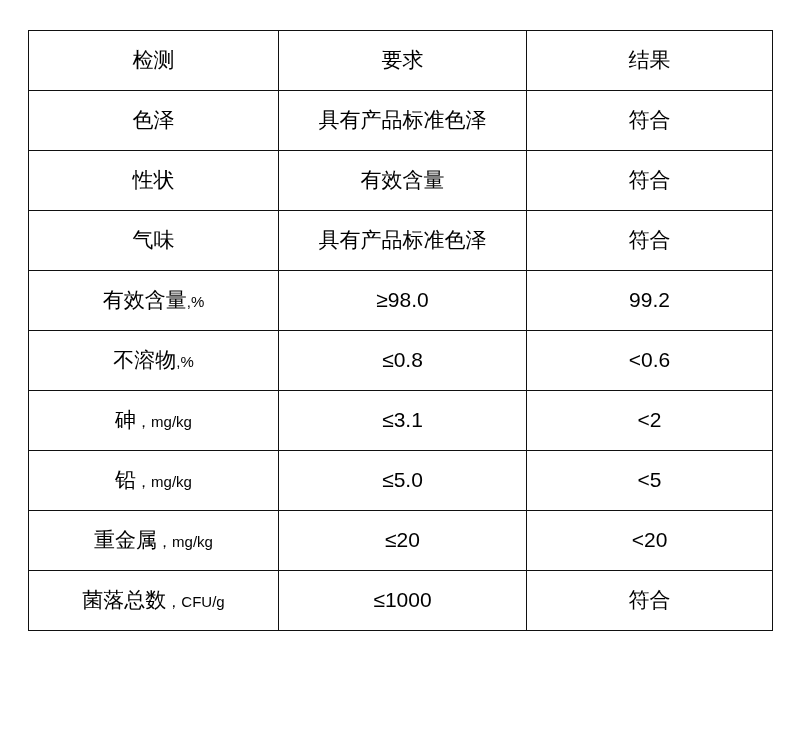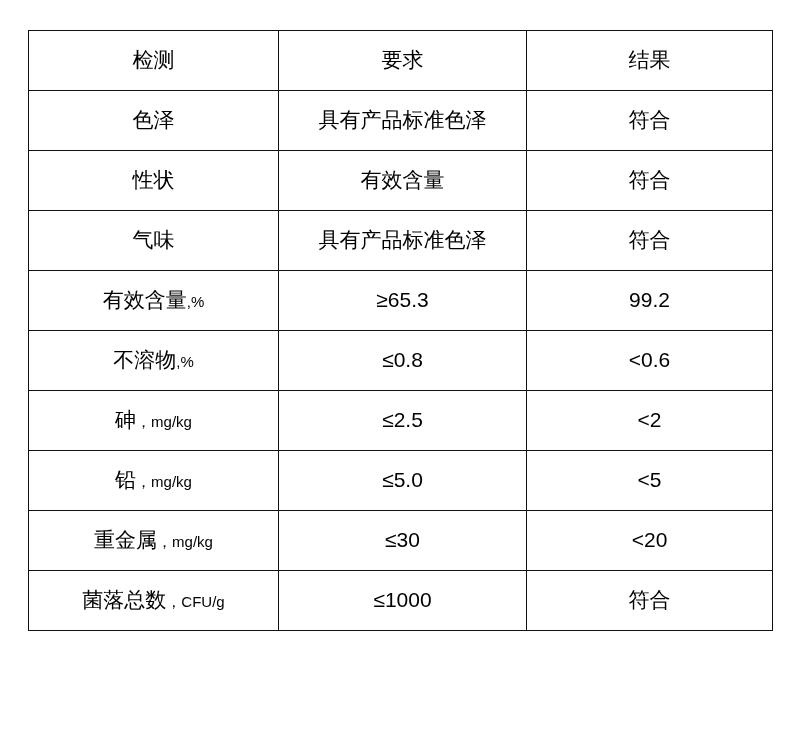--- a/index.html
+++ b/index.html
@@ -91,46 +91,46 @@
         </tr>
 
         <tr>
           <td><span class="cell-main">气味</span><span class="unit"></span></td>
           <td>具有产品标准色泽</td>
           <td>符合</td>
         </tr>
 
         <tr>
           <td><span class="cell-main">有效含量</span><span class="unit">,%</span></td>
-          <td class="num">≥65.3</td>
+          <td class="num">≥98.0</td>
           <td class="num">99.2</td>
         </tr>
 
 
         <tr>
           <td><span class="cell-main">不溶物</span><span class="unit">,%</span></td>
           <td class="num">≤0.8</td>
           <td class="num">&lt;0.6</td>
         </tr>
 
         <tr>
           <td><span class="cell-main">砷</span><span class="unit">，mg/kg</span></td>
-          <td class="num">≤2.5</td>
+          <td class="num">≤3.1</td>
           <td class="num">&lt;2</td>
         </tr>
 
         <tr>
           <td><span class="cell-main">铅</span><span class="unit">，mg/kg</span></td>
           <td class="num">≤5.0</td>
           <td class="num">&lt;5</td>
         </tr>
 
         <tr>
           <td><span class="cell-main">重金属</span><span class="unit">，mg/kg</span></td>
-          <td class="num">≤30</td>
+          <td class="num">≤20</td>
           <td class="num">&lt;20</td>
         </tr>
 
         <tr>
           <td><span class="cell-main">菌落总数</span><span class="unit">，CFU/g</span></td>
           <td class="num">≤1000</td>
           <td>符合</td>
         </tr>
 
 

